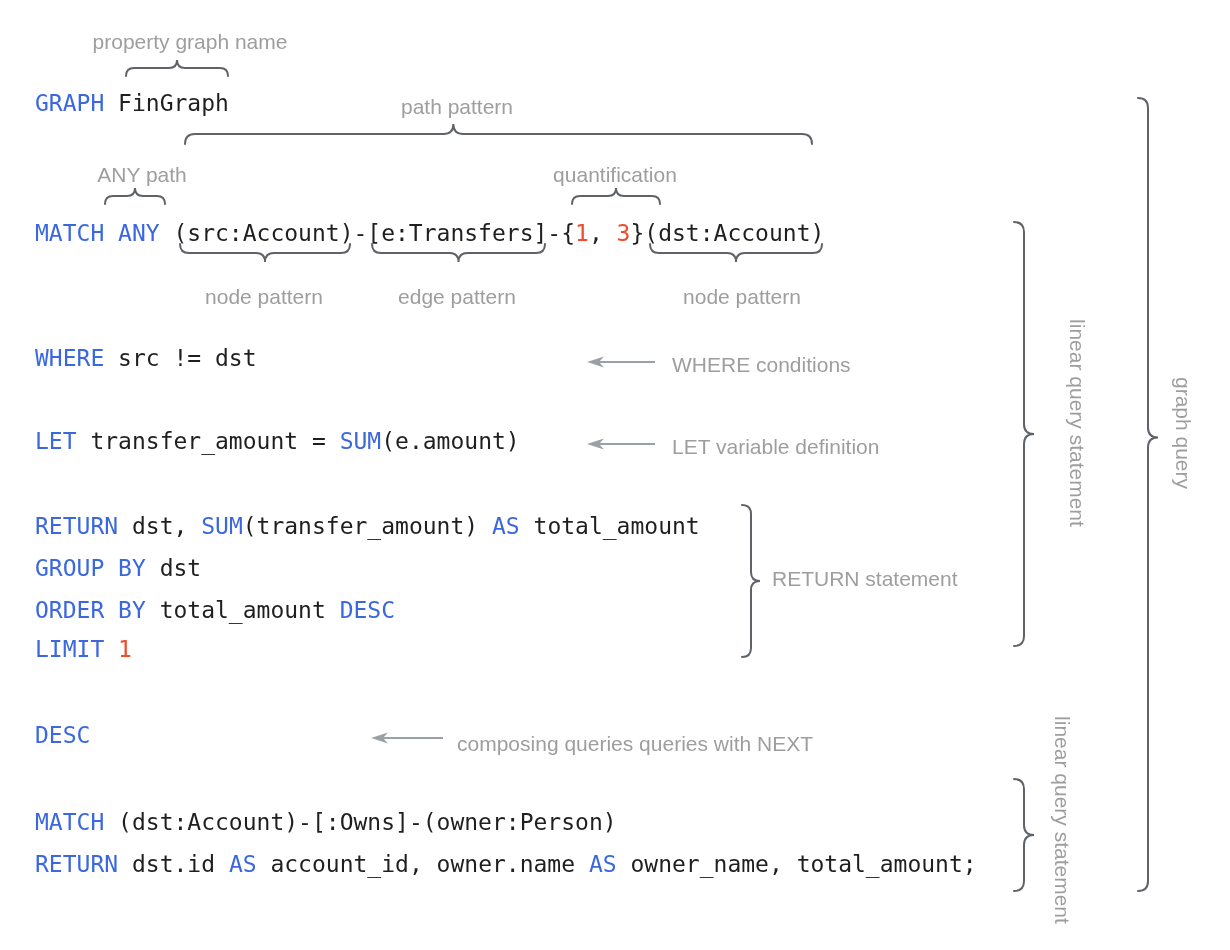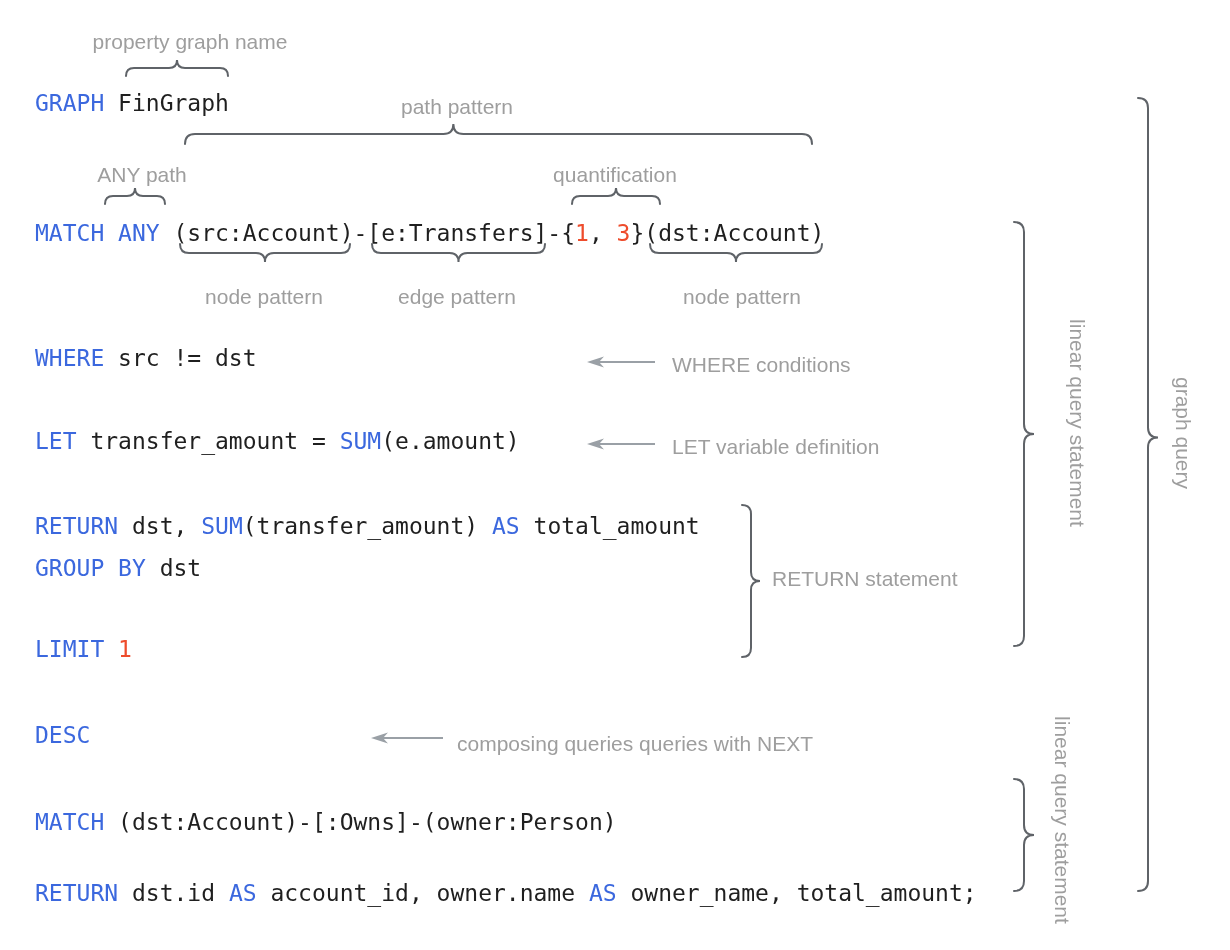--- a/index.html
+++ b/index.html
@@ -37,24 +37,25 @@
   <div class="label vlabel" style="left:1077px;top:423px">linear query statement</div>
   <div class="label vlabel" style="left:1183px;top:433px">graph query</div>
   <div class="label vlabel" style="left:1062px;top:820px">linear query statement</div>
 
   <div class="code" style="left:35px;top:90px"><span class="seg-kw">GRAPH</span><span class="seg-pl"> FinGraph</span></div>
   <div class="code" style="left:35px;top:220px"><span class="seg-kw">MATCH ANY</span><span class="seg-pl"> (src:Account)-[e:Transfers]-{</span><span class="seg-num">1</span><span class="seg-pl">, </span><span class="seg-num">3</span><span class="seg-pl">}(dst:Account)</span></div>
   <div class="code" style="left:35px;top:428px"><span class="seg-kw">LET</span><span class="seg-pl"> transfer_amount = </span><span class="seg-kw">SUM</span><span class="seg-pl">(e.amount)</span></div>
   <div class="code" style="left:35px;top:345px"><span class="seg-kw">WHERE</span><span class="seg-pl"> src != dst</span></div>
   <div class="code" style="left:35px;top:513px"><span class="seg-kw">RETURN</span><span class="seg-pl"> dst, </span><span class="seg-kw">SUM</span><span class="seg-pl">(transfer_amount) </span><span class="seg-kw">AS</span><span class="seg-pl"> total_amount</span></div>
   <div class="code" style="left:35px;top:555px"><span class="seg-kw">GROUP BY</span><span class="seg-pl"> dst</span></div>
+  <div class="code" style="left:35px;top:597px"><span class="seg-kw">ORDER BY</span><span class="seg-pl"> total_amount </span><span class="seg-kw">DESC</span></div>
   <div class="code" style="left:35px;top:636px"><span class="seg-kw">LIMIT</span><span class="seg-pl"> </span><span class="seg-num">1</span></div>
   <div class="code" style="left:35px;top:722px"><span class="seg-kw">DESC</span></div>
   <div class="code" style="left:35px;top:809px"><span class="seg-kw">MATCH</span><span class="seg-pl"> (dst:Account)-[:Owns]-(owner:Person)</span></div>
-  <div class="code" style="left:35px;top:880px"><span class="seg-kw">RETURN</span><span class="seg-pl"> dst.id </span><span class="seg-kw">AS</span><span class="seg-pl"> account_id, owner.name </span><span class="seg-kw">AS</span><span class="seg-pl"> owner_name, total_amount;</span></div>
+  <div class="code" style="left:35px;top:851px"><span class="seg-kw">RETURN</span><span class="seg-pl"> dst.id </span><span class="seg-kw">AS</span><span class="seg-pl"> account_id, owner.name </span><span class="seg-kw">AS</span><span class="seg-pl"> owner_name, total_amount;</span></div>
 
   <svg id="overlay" viewBox="0 0 1230 950">
     <path class="brace" d="M 126 76 Q 126 68 134 68 L 169 68 Q 177 68 177 60 Q 177 68 185 68 L 220 68 Q 228 68 228 76"></path>
     <path class="brace" d="M 185 144 Q 185 134 195 134 L 443.356 134 Q 453.356 134 453.356 124 Q 453.356 134 463.356 134 L 802 134 Q 812 134 812 144"></path>
     <path class="brace" d="M 105 204 Q 105 196 113 196 L 127 196 Q 135 196 135 188 Q 135 196 143 196 L 157 196 Q 165 196 165 204"></path>
     <path class="brace" d="M 572 204 Q 572 196 580 196 L 608 196 Q 616 196 616 188 Q 616 196 624 196 L 652 196 Q 660 196 660 204"></path>
     <path class="brace" d="M 180 244 Q 180 253 189 253 L 256 253 Q 265 253 265 262 Q 265 253 274 253 L 341 253 Q 350 253 350 244"></path>
     <path class="brace" d="M 372 244 Q 372 253 381 253 L 449.5 253 Q 458.5 253 458.5 262 Q 458.5 253 467.5 253 L 536 253 Q 545 253 545 244"></path>
     <path class="brace" d="M 650 244 Q 650 253 659 253 L 727 253 Q 736 253 736 262 Q 736 253 745 253 L 813 253 Q 822 253 822 244"></path>
     <path class="brace" d="M 742 505 Q 751 505 751 514 L 751 572 Q 751 581 760 581 Q 751 581 751 590 L 751 648 Q 751 657 742 657"></path>

